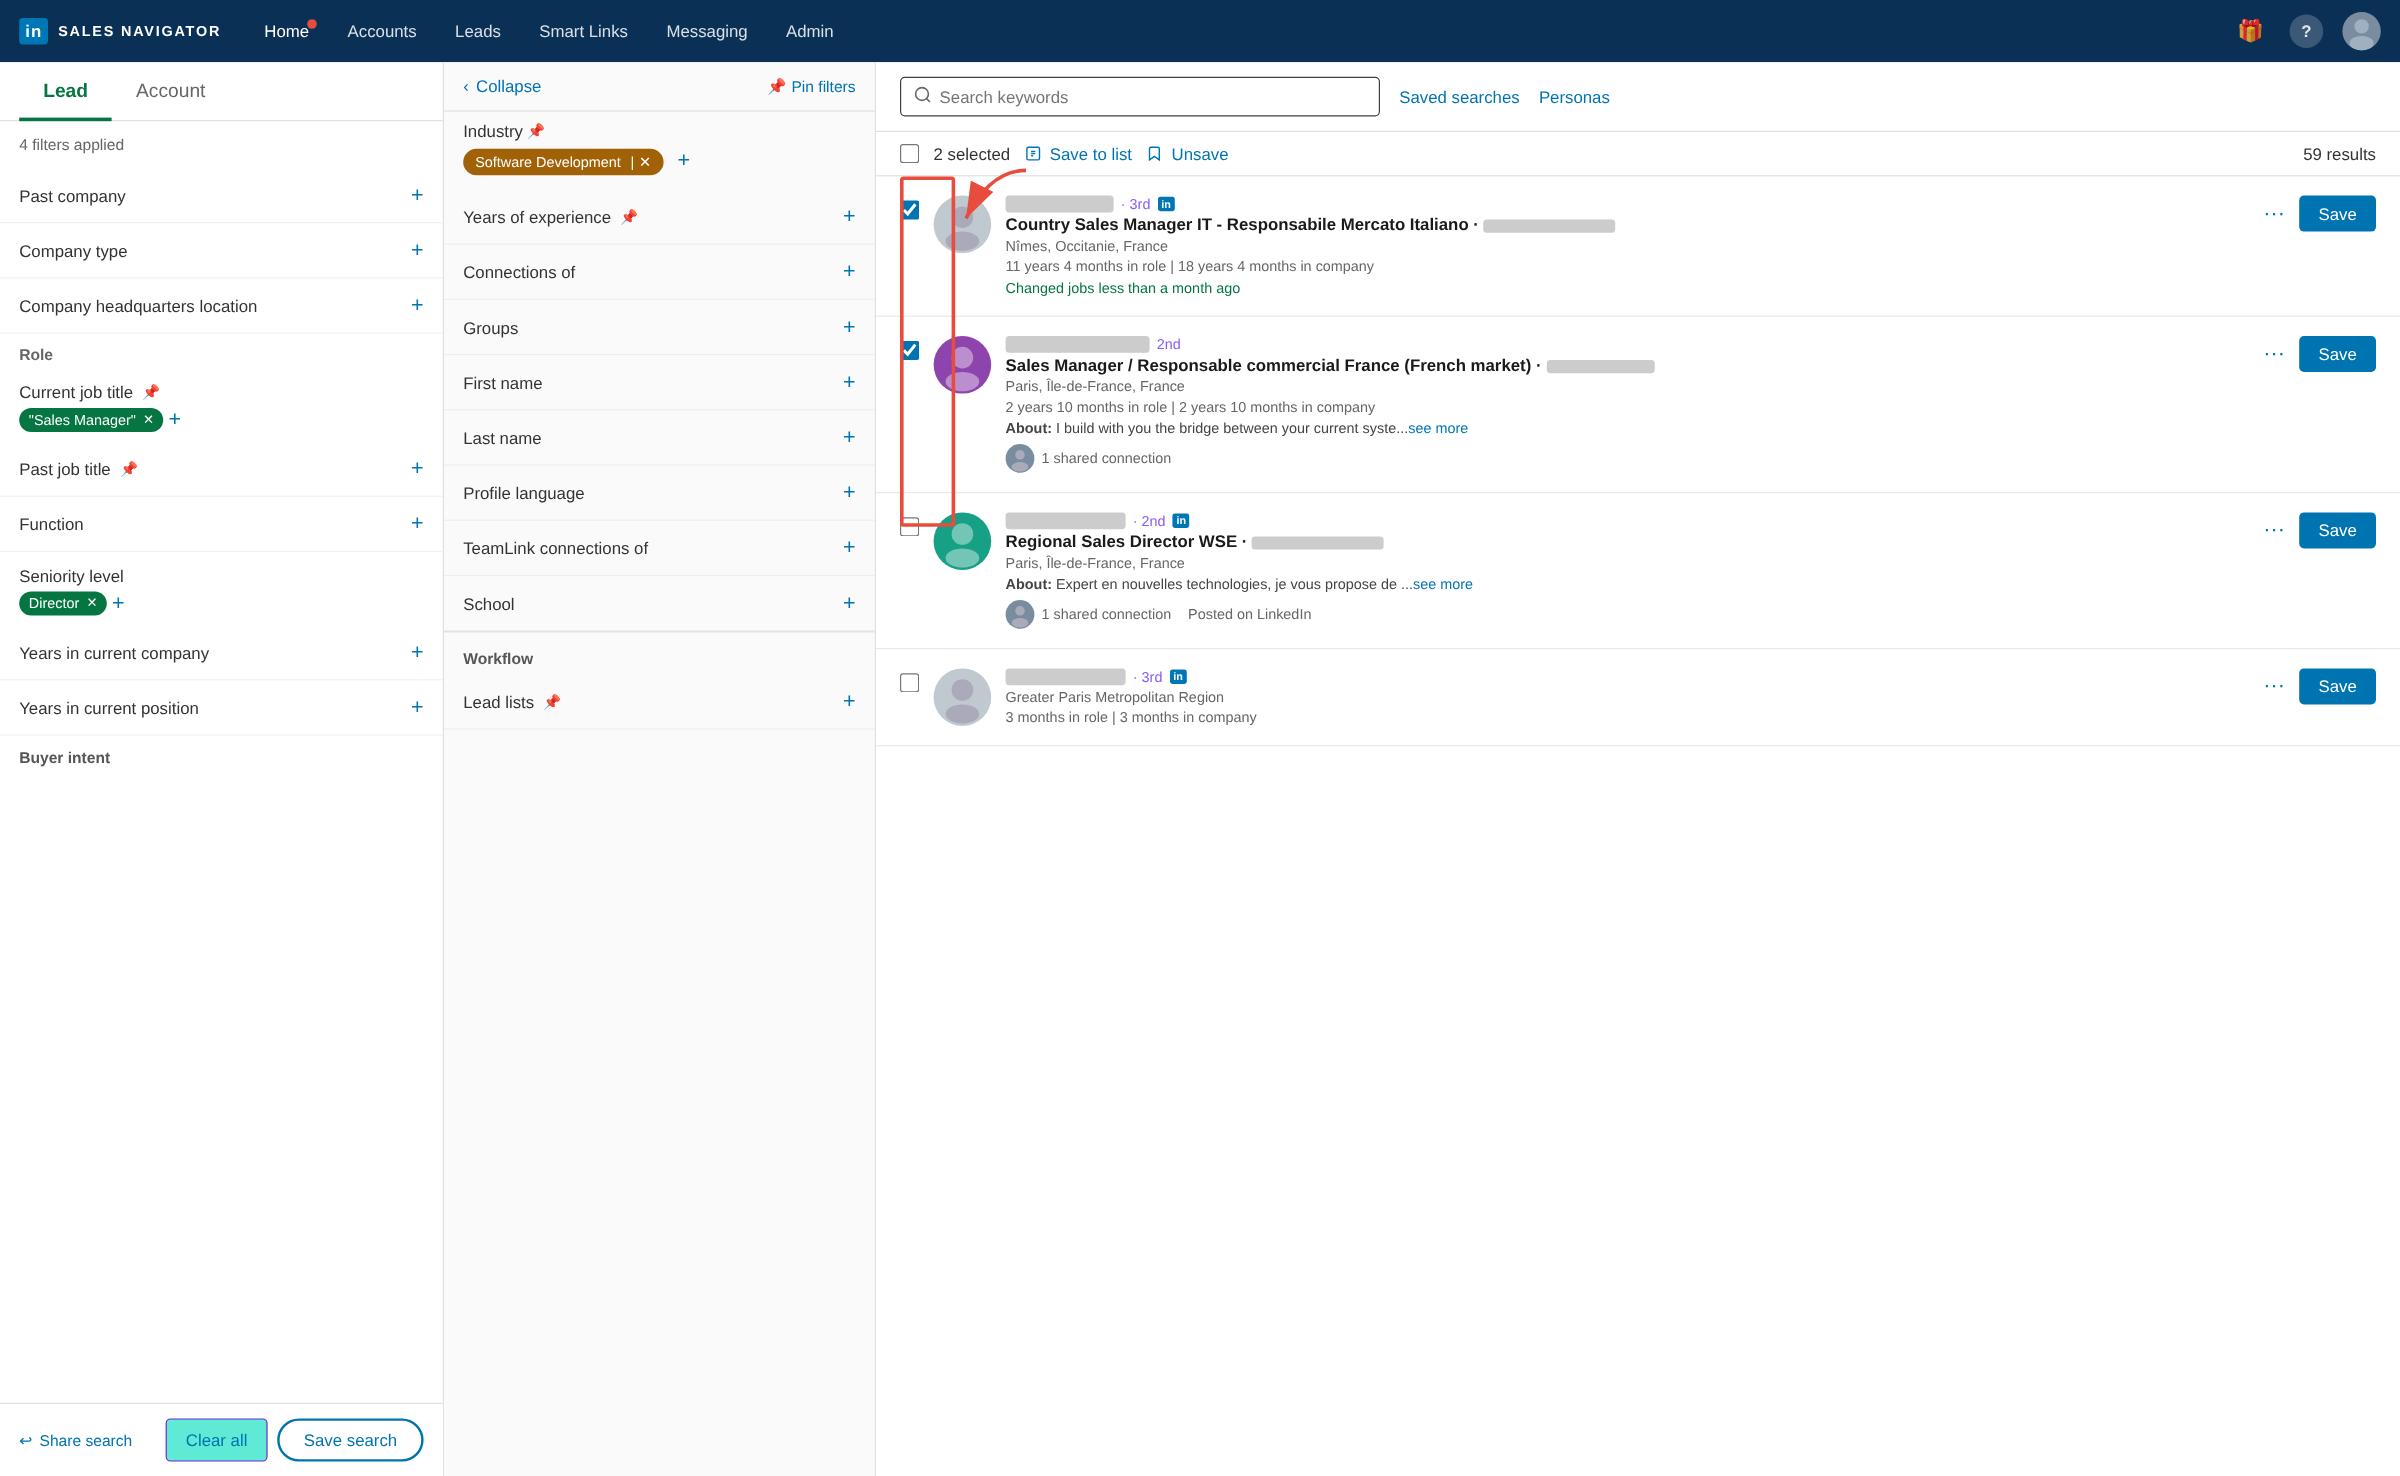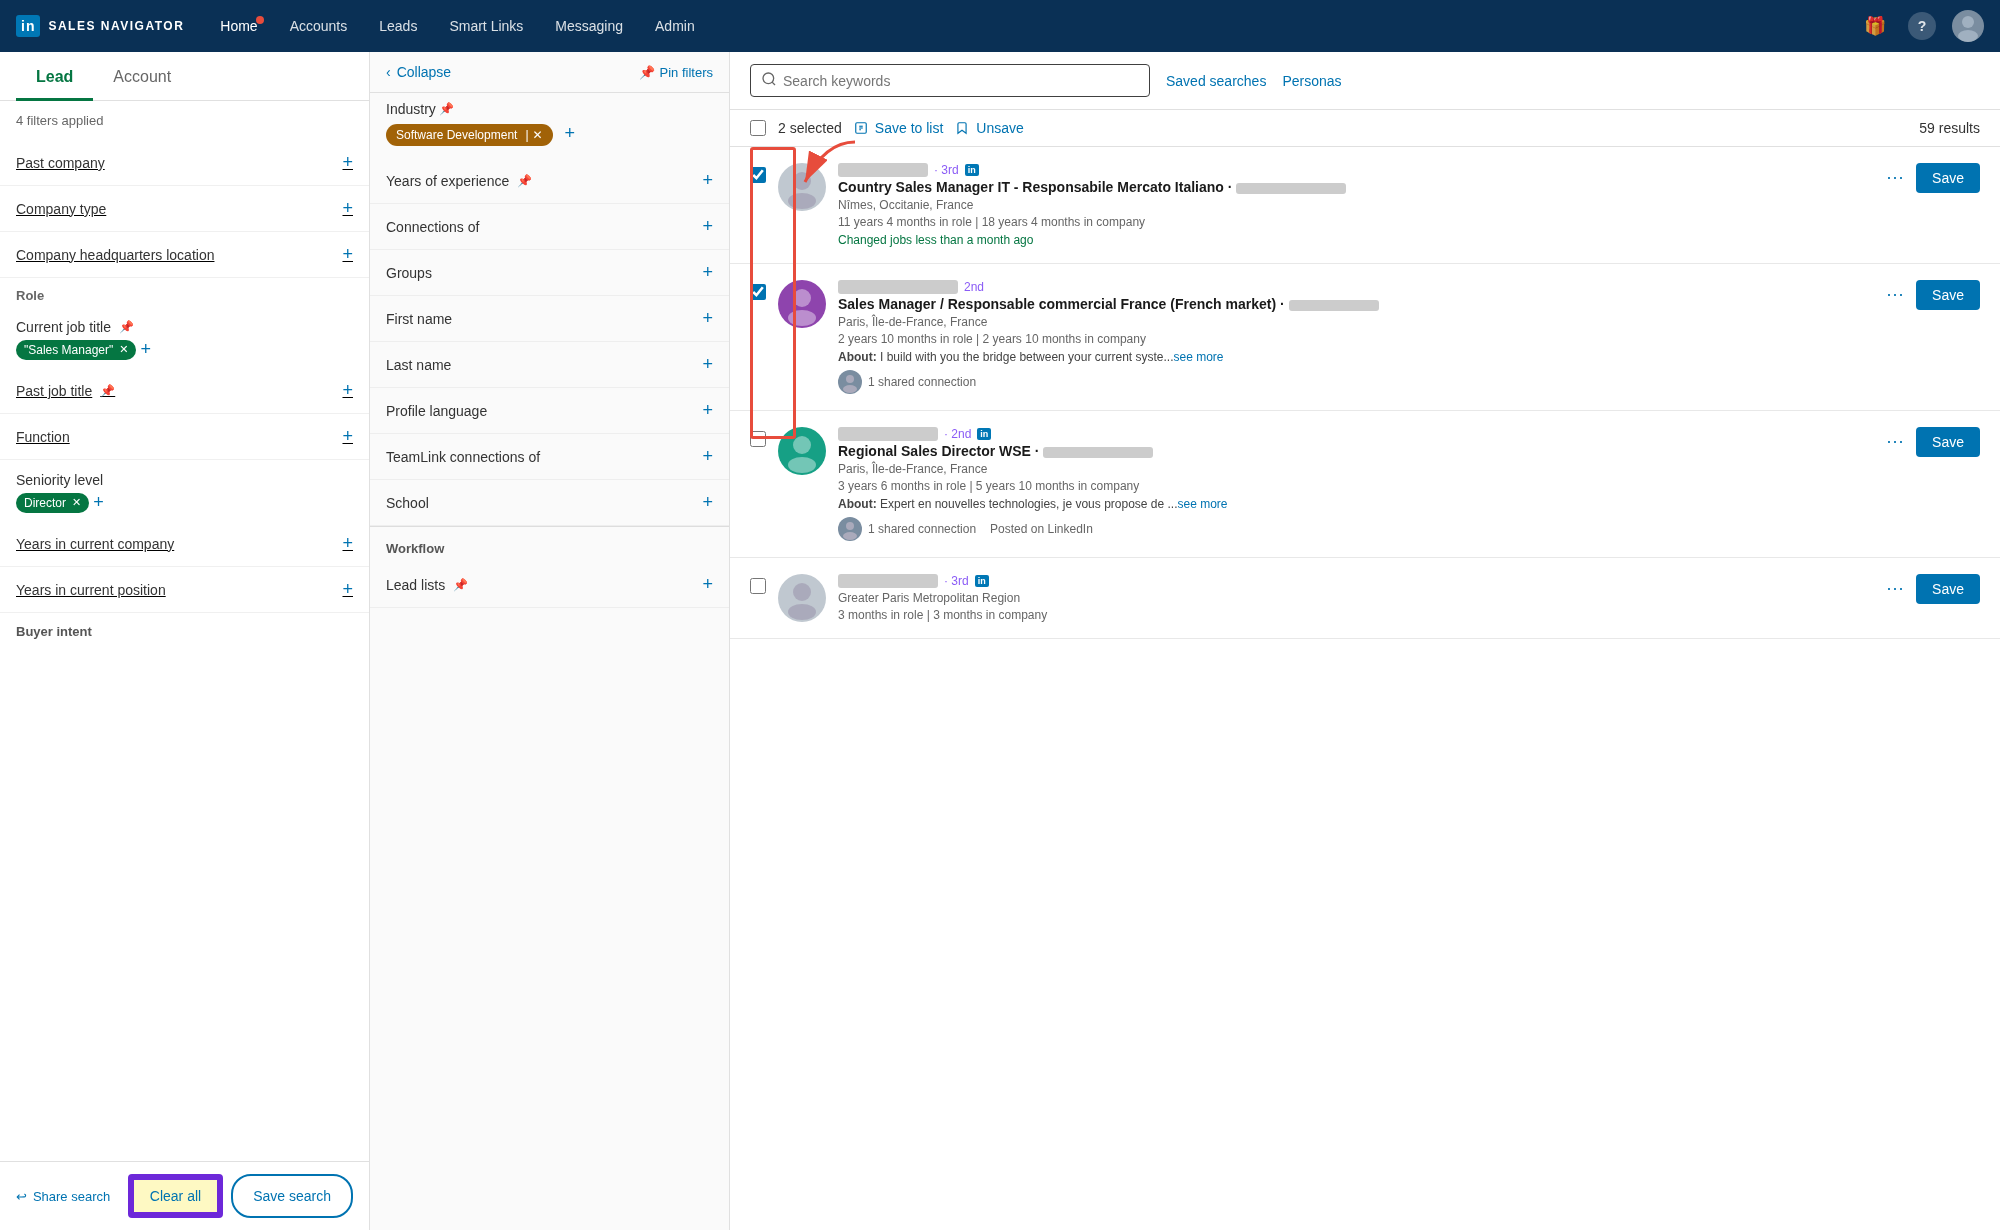--- a/index.html
+++ b/index.html
@@ -135,21 +135,20 @@
       flex: 1;
       overflow-y: auto;
     }
     .filter-item {
       display: flex;
       align-items: center;
       justify-content: space-between;
       padding: 12px 16px;
       border-bottom: 1px solid #f0f0f0;
       cursor: pointer;
-      text-decoration: underline;
     }
     .filter-item-label {
       font-size: 14px;
       color: #333;
     }
     .filter-item-plus {
       color: #0073b1;
       font-size: 18px;
       font-weight: 300;
     }
@@ -205,22 +204,22 @@
       color: #0073b1;
       font-size: 13px;
       cursor: pointer;
     }
     .bottom-actions {
       display: flex;
       gap: 8px;
     }
     .btn-clear {
       padding: 8px 16px;
-      background: #fef9c3;
-      border: 6px solid #6d28d9;
+      background: #5eead4;
+      border: 1px solid #6d28d9;
       color: #0073b1;
       border-radius: 4px;
       cursor: pointer;
       font-size: 14px;
     }
     .btn-save {
       padding: 8px 20px;
       background: white;
       border: 2px solid #0073b1;
       color: #0073b1;
@@ -868,21 +867,20 @@
         <div class="result-info">
           <div class="result-name-row">
             <span style="background:#ccc;border-radius:3px;height:14px;display:inline-block;width:100px;"></span>
             <span class="result-degree">· 2nd</span>
             <span class="li-icon-small">in</span>
           </div>
           <div class="result-title">
             Regional Sales Director WSE · <span style="display:inline-block;background:#ccc;border-radius:3px;height:11px;width:110px;vertical-align:middle;"></span>
           </div>
           <div class="result-meta">Paris, Île-de-France, France</div>
-          <div class="result-meta">3 years 6 months in role | 5 years 10 months in company</div>
           <div class="result-about">
             <strong>About:</strong> Expert en nouvelles technologies, je vous propose de ...<span class="see-more">see more</span>
           </div>
           <div class="result-shared">
             <div class="shared-avatar">
               <svg width="24" height="24" viewBox="0 0 24 24">
                   <circle cx="12" cy="9" r="4" fill="#aab"></circle>
                   <ellipse cx="12" cy="19" rx="7" ry="4" fill="#aab"></ellipse>
                 </svg>
             </div>

